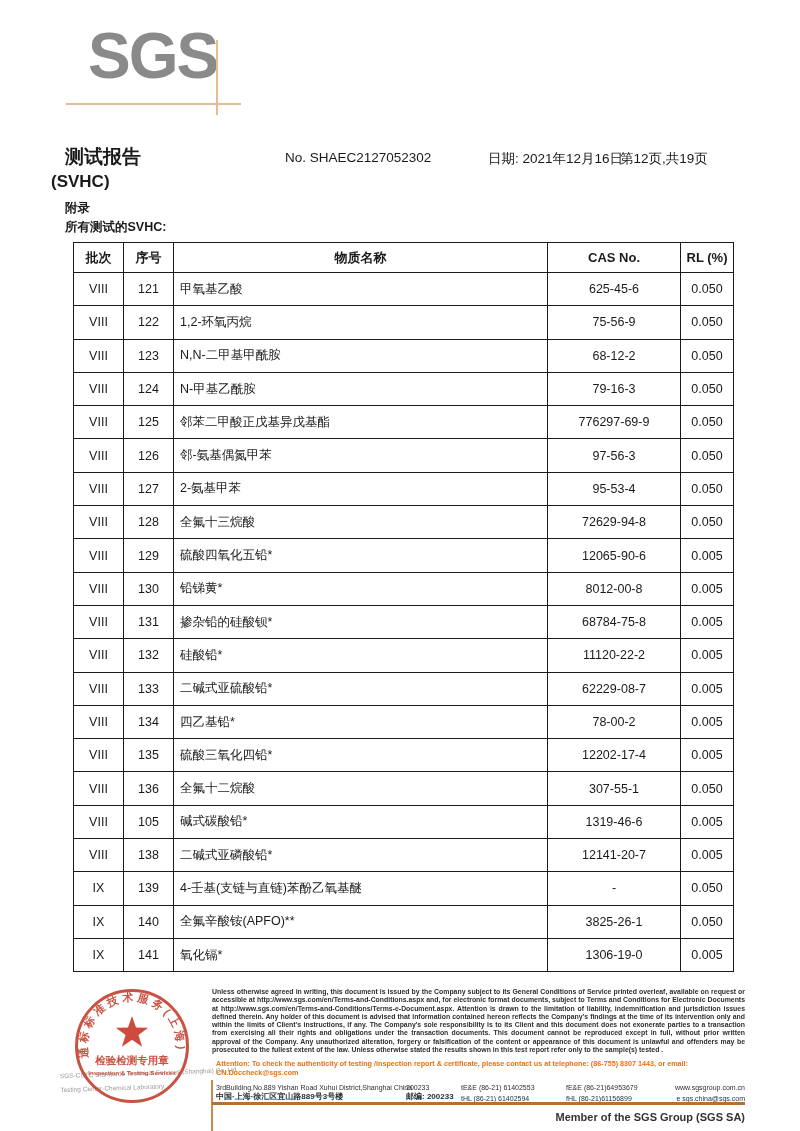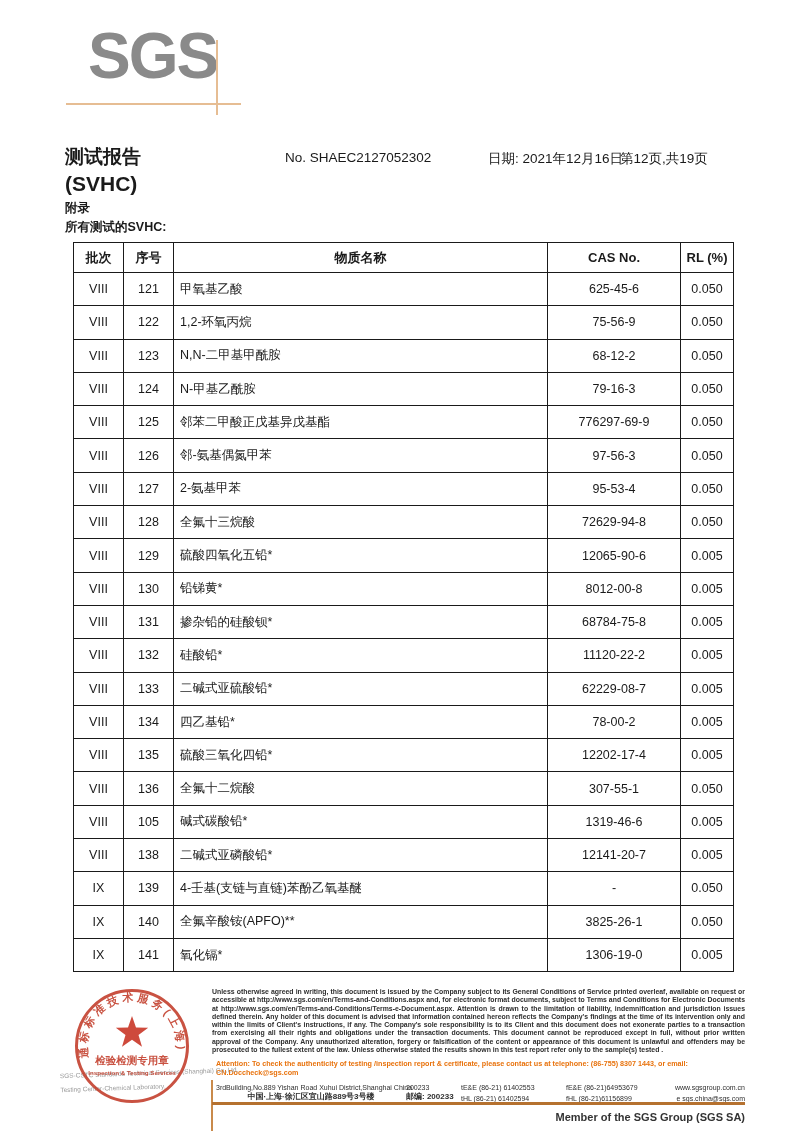--- a/index.html
+++ b/index.html
@@ -11,21 +11,21 @@
   }
   
   .logo {
     position:absolute; left:88px; top:24px;
     font-size:64px; font-weight:bold; color:#8a8a8a;
     letter-spacing:-2px; line-height:1;
   }
   .cropmark-h-top { position:absolute; left:66px; top:103px; width:175px; height:2px; background:#e6bd93; }
   .cropmark-v-top { position:absolute; left:216px; top:40px; width:2px; height:75px; background:#e6bd93; }
   .title1 { position:absolute; left:65px; top:144px; font-size:19px; font-weight:bold; }
-  .title2 { position:absolute; left:65px; top:172px; font-size:21px; font-weight:bold; }
+  .title2 { position:absolute; left:51px; top:172px; font-size:17px; font-weight:bold; }
   .report-no { position:absolute; left:285px; top:150px; font-size:13.5px; }
   .date { position:absolute; left:488px; top:150px; font-size:13.5px; }
   .page-no { position:absolute; left:620px; top:150px; font-size:13.5px; }
   .appendix { position:absolute; left:65px; top:200px; font-size:12.5px; font-weight:bold; }
   .subtitle { position:absolute; left:65px; top:219px; font-size:12.5px; font-weight:bold; }
   
   .svhc-table {
     position:absolute; left:73px; top:242px; width:660px;
     border-collapse:collapse; table-layout:fixed;
   }
@@ -47,21 +47,21 @@
     position:absolute; left:212px; top:988px; width:533px;
     font-size:6.9px; font-weight:bold; color:#2e2e2e;
     text-align:justify; line-height:1.2;
   }
   .attention {
     position:absolute; left:216px; top:1059px; width:533px;
     font-size:7.2px; font-weight:bold; color:#e8720c; line-height:1.25;
   }
   .addr-block { position:absolute; left:216px; top:1080px; width:529px; font-size:7px; color:#2e2e2e; }
   .addr-row { display:flex; align-items:flex-end; height:11px; white-space:nowrap; }
-  .addr-row .a1 { width:190px;text-align:center; }
+  .addr-row .a1 { width:190px; }
   .addr-row .a2 { width:55px; }
   .addr-row .a3 { width:105px; }
   .addr-row .a4 { width:100px; }
   .addr-row .a5 { flex:1; text-align:right; }
   .addr-cn { font-size:8px; font-weight:bold; }
   .v-orange { position:absolute; left:211px; top:1080px; width:2px; height:51px; background:#c98a4b; }
   .rule-orange { position:absolute; left:212px; top:1102px; width:533px; height:3px; background:#b5712f; }
   .member {
     position:absolute; left:480px; top:1111px; width:265px; text-align:right;
     font-size:11px; font-weight:bold; color:#333;

